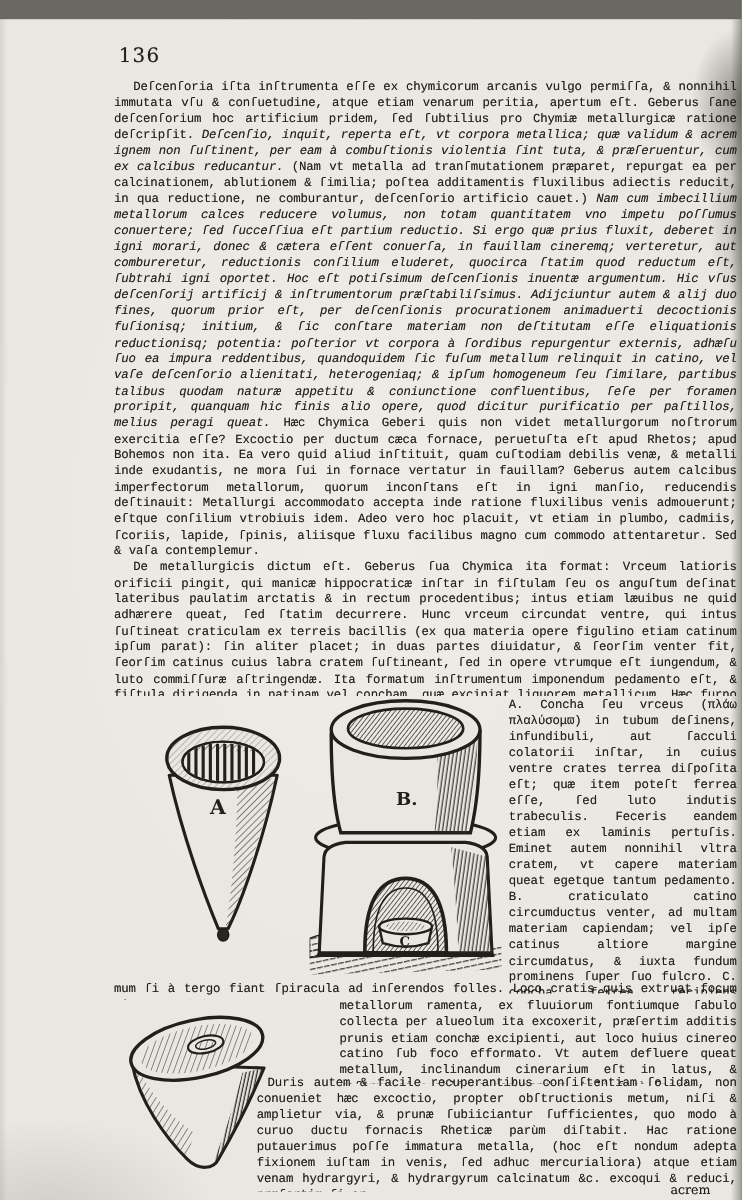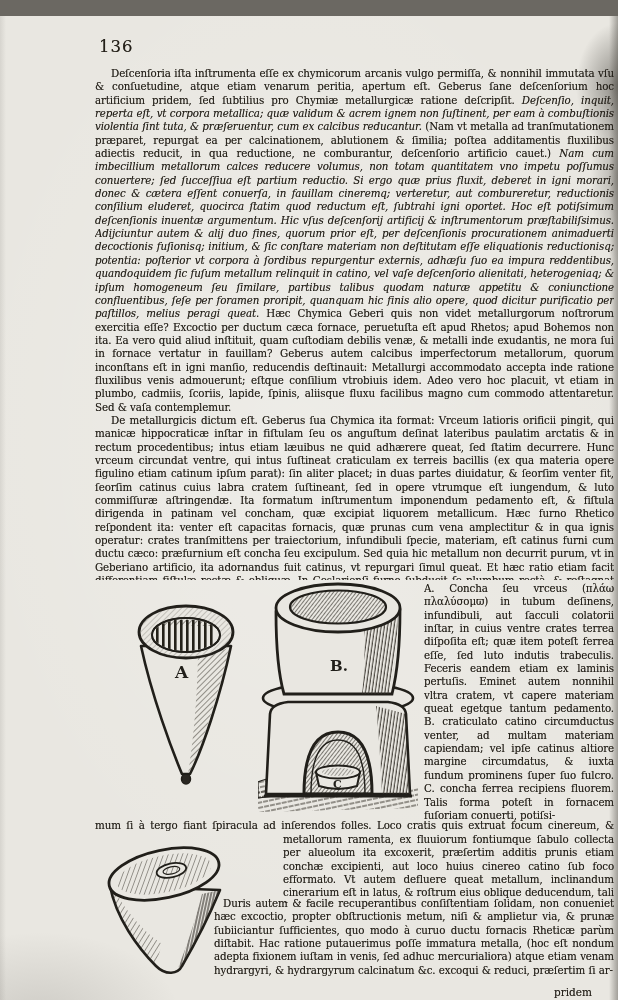--- a/index.html
+++ b/index.html
@@ -17,20 +17,21 @@
     font-family:"DejaVu Serif","Liberation Serif",serif;
     color:#242019;
     overflow:hidden;
   }
   .abs{position:absolute;}
   .tex{
     position:absolute;text-align:justify;
     font-size:10.3px;line-height:13.35px;letter-spacing:-0.12px;word-spacing:0.15px;
     text-shadow:0 0 0.5px rgba(20,16,10,0.45);
     overflow:hidden;
+    font-family:Liberation Mono, monospace;
   }
   .tex p{margin:0;text-indent:16px;}
   .it{font-style:italic;}
   .pagenum{font-size:16.5px;letter-spacing:1px;text-shadow:0 0 0.6px rgba(20,16,10,0.5);}
   .title{font-size:21.5px;letter-spacing:0.8px;text-shadow:0 0 0.6px rgba(20,16,10,0.5);white-space:nowrap;}
   .catch{font-size:10.5px;text-align:right;text-shadow:0 0 0.5px rgba(20,16,10,0.45);}
   svg{display:block;}
   svg text{font-family:"DejaVu Serif","Liberation Serif",serif;font-weight:bold;fill:#211f1a;}
 </style>
 </head>
@@ -143,15 +144,15 @@
       <ellipse cx="62" cy="34" rx="48" ry="18.5" fill="url(#ft-f)" stroke="none"></ellipse>
       <ellipse cx="70" cy="32" rx="15" ry="7" fill="#e9e7e1" stroke="#211f1a" stroke-width="1.8"></ellipse>
       <ellipse cx="70" cy="32" rx="8.5" ry="3.6" fill="url(#ft-f)" stroke="#211f1a" stroke-width="1.2"></ellipse>
     </g>
   </svg>
 
   <div class="tex" style="left:283px;top:817px;width:331px;height:70px;">metallorum ramenta, ex fluuiorum fontiumque ſabulo collecta per alueolum ita excoxerit, præſertim additis prunis etiam conchæ excipienti, aut loco huius cinereo catino ſub foco efformato.  Vt autem defluere queat metallum, inclinandum cinerarium eſt in latus, &amp; roſtrum eius oblique deducendum, tali ferè ſpecie.</div>
 
   <div class="tex" style="left:214px;top:881px;width:400px;height:96px;text-indent:9px;">Duris autem &amp; facile recuperantibus conſiſtentiam ſolidam, non conueniet hæc excoctio, propter obſtructionis metum, niſi &amp; amplietur via, &amp; prunæ ſubiiciantur ſufficientes, quo modo à curuo ductu fornacis Rheticæ parùm diſtabit.  Hac ratione putauerimus poſſe immatura metalla, (hoc eſt nondum adepta fixionem iuſtam in venis, ſed adhuc mercurialiora) atque etiam venam hydrargyri, &amp; hydrargyrum calcinatum &amp;c. excoqui &amp; reduci, præſertim ſi ar-</div>
 
-  <div class="abs catch" style="left:500px;top:970px;width:92px;">pridem</div>
+  <div class="abs catch" style="left:500px;top:970px;width:92px;">acrem</div>
 
 </div>
 
 </body></html>

